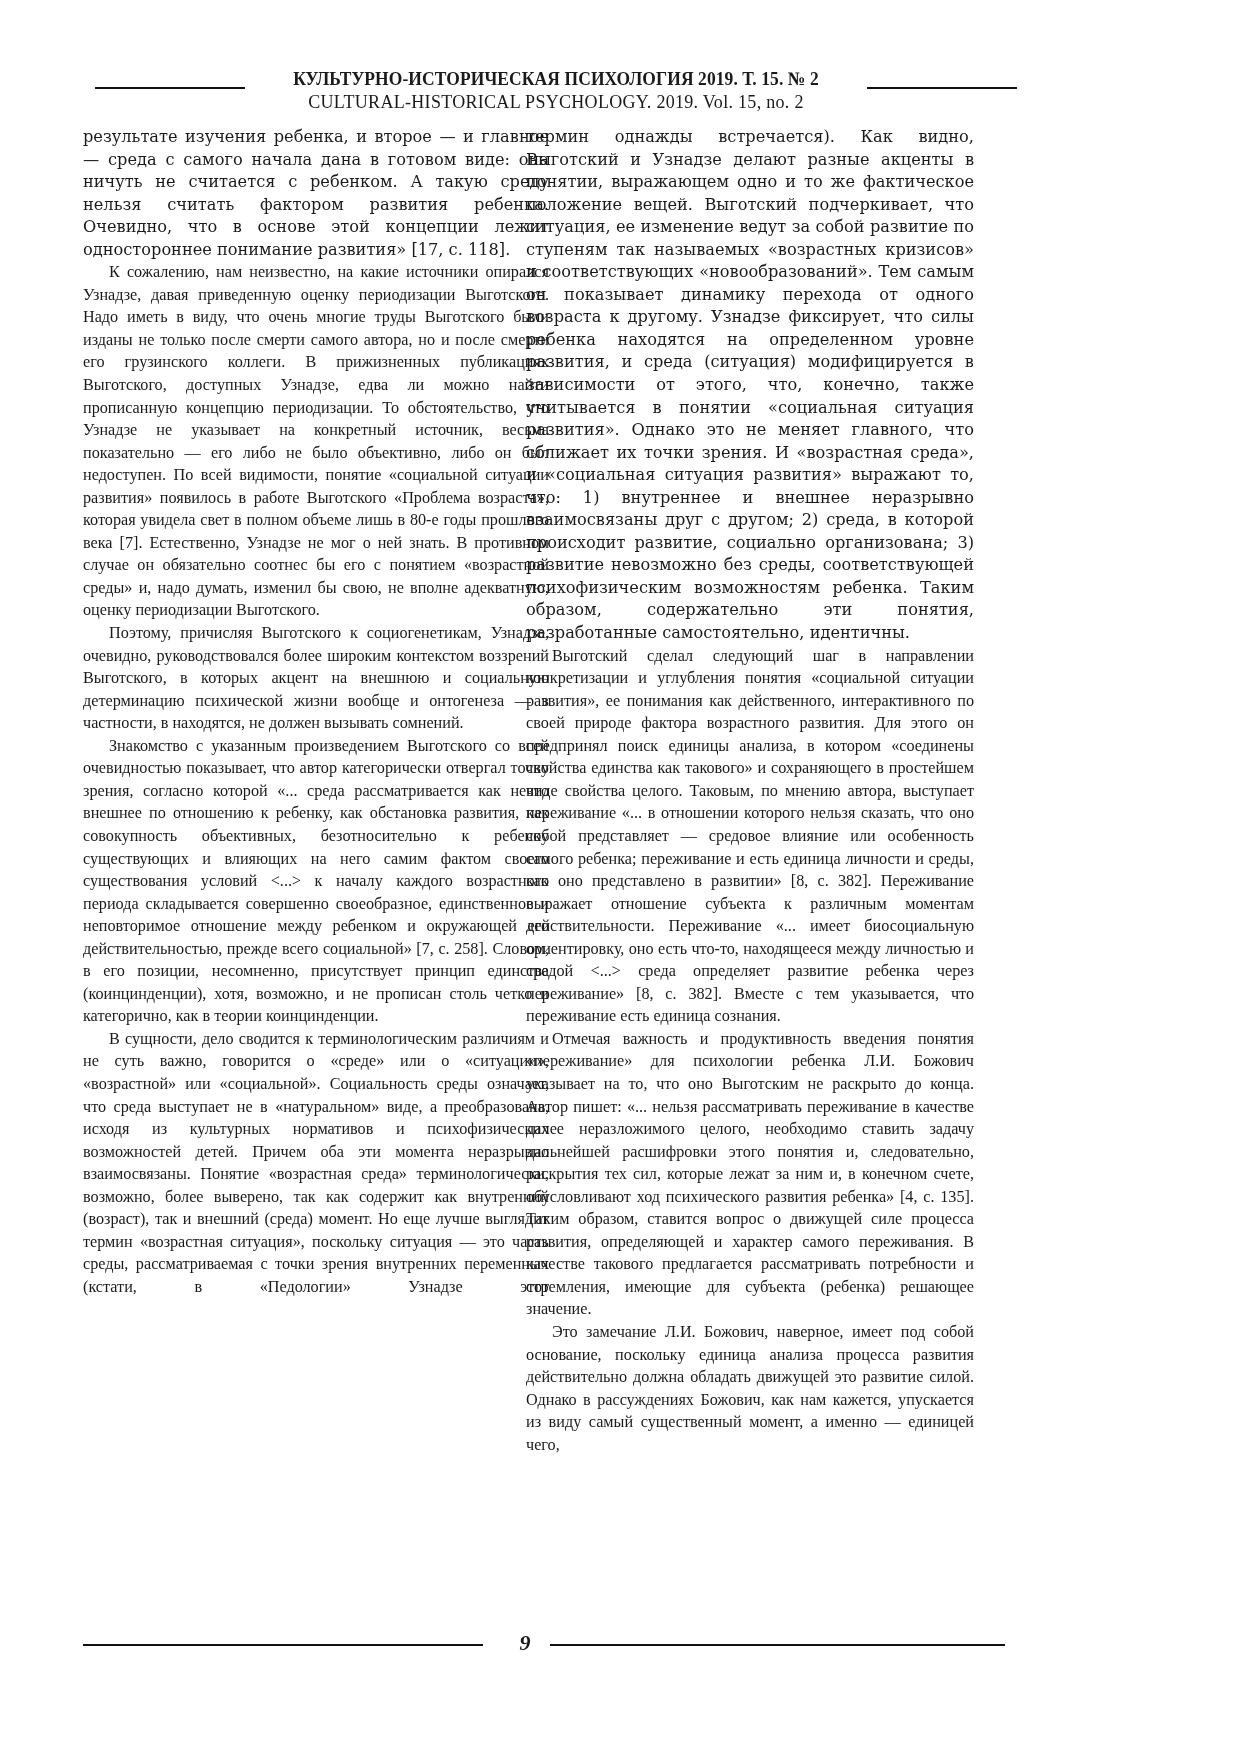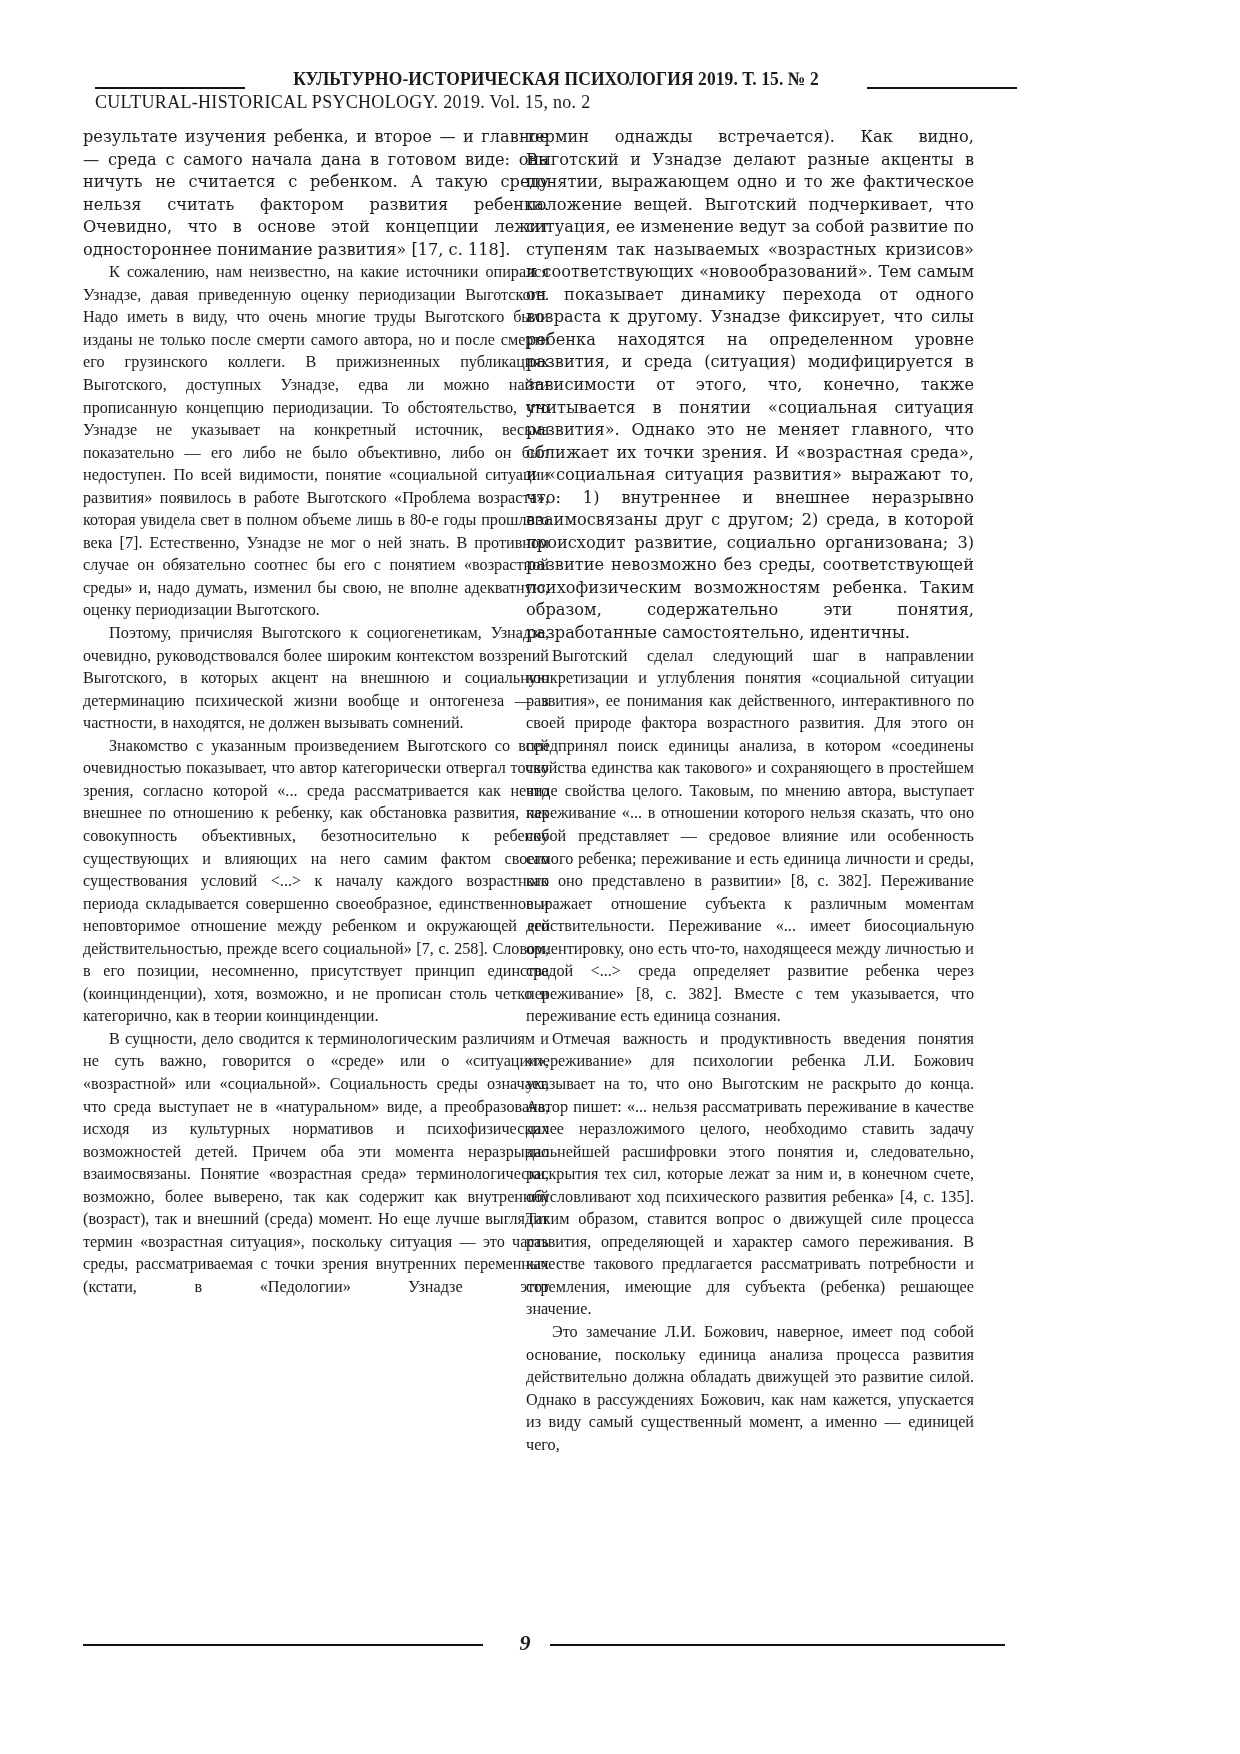--- a/index.html
+++ b/index.html
@@ -5,21 +5,21 @@
   html, body { margin:0; padding:0; background:#fff; }
   body { width:1240px; height:1754px; position:relative; overflow:hidden; color:#1a1a1a;
          font-family:"DejaVu Serif", "Liberation Serif", serif; }
   .hdr { position:absolute; top:62px; left:95px; width:922px; height:50px; }
   .hdr-line { position:absolute; top:25px; height:2px; background:#111; }
   .hdr-line.l { left:0; width:150px; }
   .hdr-line.r { right:0; width:150px; }
   .hdr-ru { position:absolute; top:6px; left:0; width:100%; text-align:center;
             font-family:"Liberation Serif", serif; font-weight:bold; font-size:19px; letter-spacing:0.1px;
             transform:scaleX(0.92); }
-  .hdr-en { position:absolute; top:30px; left:0; width:100%; 
+  .hdr-en { position:absolute; top:30px; left:0; width:100%; text-align:center;
             font-family:"Liberation Serif", serif; font-size:18px; letter-spacing:0.3px; }
   .col { position:absolute; top:126px; font-size:16.2px; line-height:22.55px; text-align:justify;
          hyphens:manual; }
   .col.left { left:83px; width:466px; }
   .col.right { left:526px; width:448px; }
   .col p { margin:0; text-indent:0; }
   .col p.ind { text-indent:26px;font-family:Liberation Serif, serif; }
   .col p.last { text-align-last:justify; }
   .footer { position:absolute; top:1630px; left:83px; width:922px; height:30px; }
   .f-line { position:absolute; top:14px; height:2px; background:#111; }

